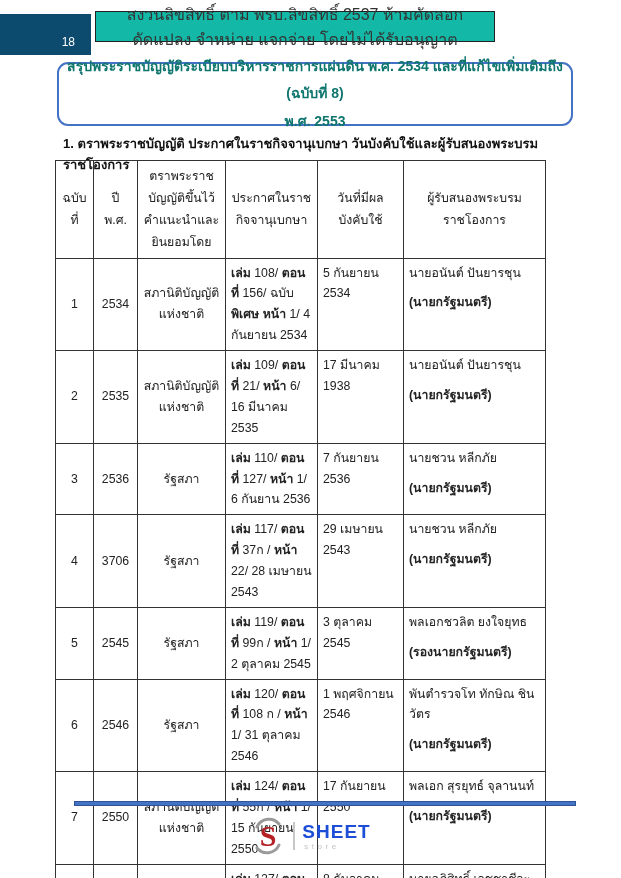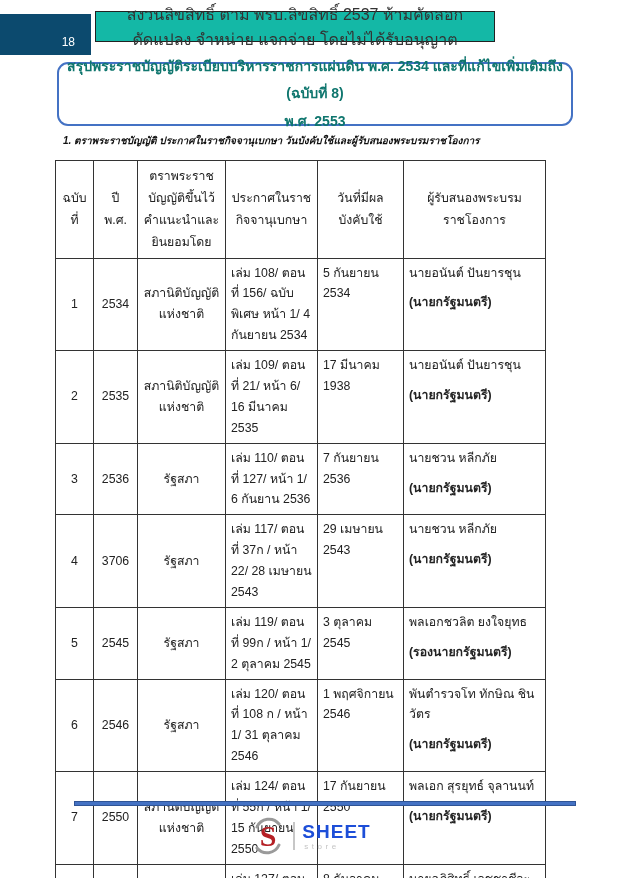--- a/index.html
+++ b/index.html
@@ -30,21 +30,21 @@
   .title-box{
     position:absolute;left:57px;top:62px;width:516px;height:64px;
     border:2.5px solid #4472c4;border-radius:11px;
     box-sizing:border-box;
     display:flex;flex-direction:column;align-items:center;justify-content:center;
     font-weight:bold;font-size:14px;line-height:1.95;
     text-align:center;color:#0f766e;
   }
   .section-heading{
     position:absolute;left:63px;top:133px;width:540px;
-    font-weight:bold;font-size:10px;color:#111;font-style:italic;
+    font-weight:bold;font-size:13px;color:#111;
   }
   
   table.acts{
     position:absolute;left:55px;top:160px;
     border-collapse:collapse;table-layout:fixed;width:490px;
     font-size:12.3px;color:#222;
   }
   table.acts th,table.acts td{
     border:1px solid #333;
     box-sizing:border-box;
@@ -57,21 +57,21 @@
   col.c-year{width:44px;}
   col.c-enact{width:88px;}
   col.c-gaz{width:92px;}
   col.c-eff{width:86px;}
   col.c-sign{width:142px;}
   table.acts thead tr{height:70px;}
   table.acts tbody tr{height:66px;}
   table.acts th{text-align:center;vertical-align:middle;line-height:1.8;}
   td.cell-no,td.cell-year,td.cell-enacted{text-align:center;vertical-align:middle;}
   td.cell-gazette{vertical-align:top;text-align:left;line-height:1.8;}
-  td.cell-gazette b{font-weight:normal;}
+  td.cell-gazette b{font-weight:bold;}
   td.cell-effective{vertical-align:top;text-align:left;padding-top:5px;}
   td.cell-countersign{vertical-align:top;text-align:left;padding:5px 6px;}
   .countersign-title{font-weight:bold;margin-top:9px;}
   
   .footer-bar{
     position:absolute;left:74px;top:801px;width:502px;height:5px;
     background:#4472c4;border:1px solid #2f5496;box-sizing:border-box;
   }
   .footer-logo{
     position:absolute;left:0;right:0;top:817px;

